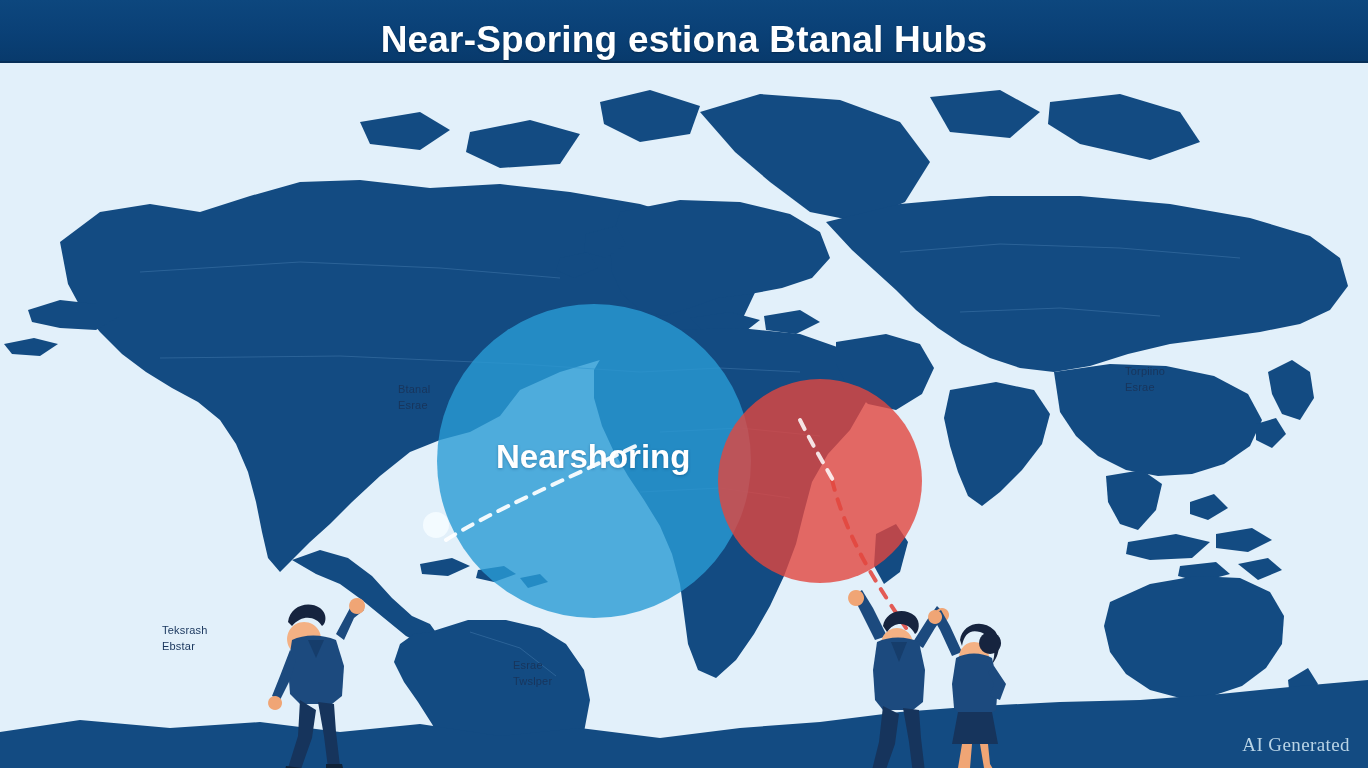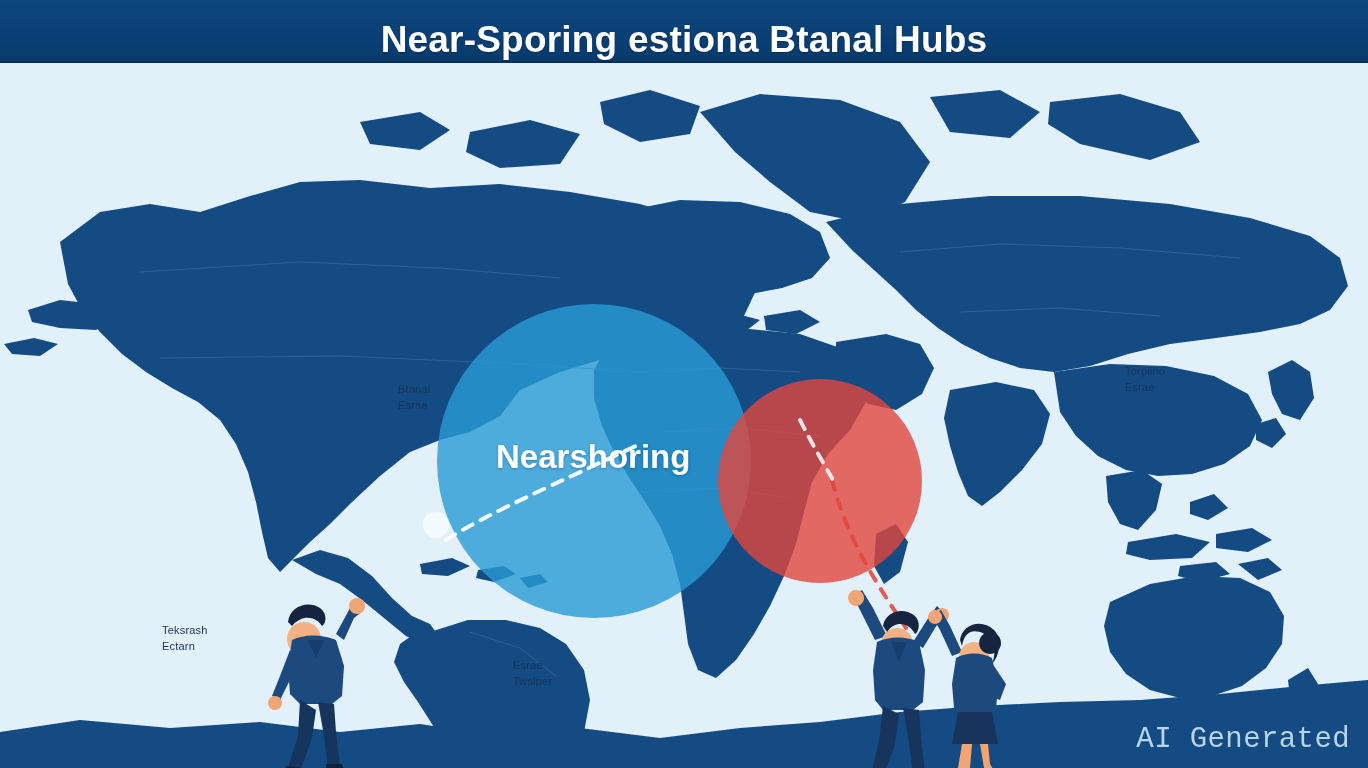--- a/index.html
+++ b/index.html
@@ -122,23 +122,23 @@
   #person-left   { left: 258px; top: 520px; width: 128px; height: 182px; }
   #person-mid    { left: 845px; top: 512px; width: 110px; height: 196px; }
   #person-right  { left: 924px; top: 530px; width: 90px;  height: 178px; }
 
   
   #watermark {
     position: absolute;
     right: 18px;
     bottom: 12px;
     color: #b9d4e6;
-    font-size: 29px;
+    font-size: 19px;
     letter-spacing: 0.4px;
-    font-family: Liberation Mono, monospace;
+    font-family: Liberation Serif, serif;
   }
 </style>
 </head>
 <body>
 
 <div id="stage">
 
   <div id="header-bar">
     <div id="header-title">Near-Sporing estiona Btanal Hubs</div>
   </div>
@@ -242,21 +242,21 @@
     <div class="map-note" id="note-west-atlantic">
       <div>Btanal</div>
       <div>Esrae</div>
     </div>
     <div class="map-note" id="note-north-east">
       <div>Torpiino</div>
       <div>Esrae</div>
     </div>
     <div class="map-note" id="note-south-west">
       <div>Teksrash</div>
-      <div>Ectarn</div>
+      <div>Ebstar</div>
     </div>
     <div class="map-note" id="note-south-central">
       <div>Esrae</div>
       <div>Twslper</div>
     </div>
 
     <svg class="person" id="person-left" viewBox="0 0 128 182" xmlns="http://www.w3.org/2000/svg">
 
       <path d="M78,42 L92,16 L101,10 L106,18 L96,26 L86,48 Z" fill="#1c4a7e"></path>
       <path d="M99,6 a8,8 0 1,0 0.1,0" fill="#f0a575"></path>

